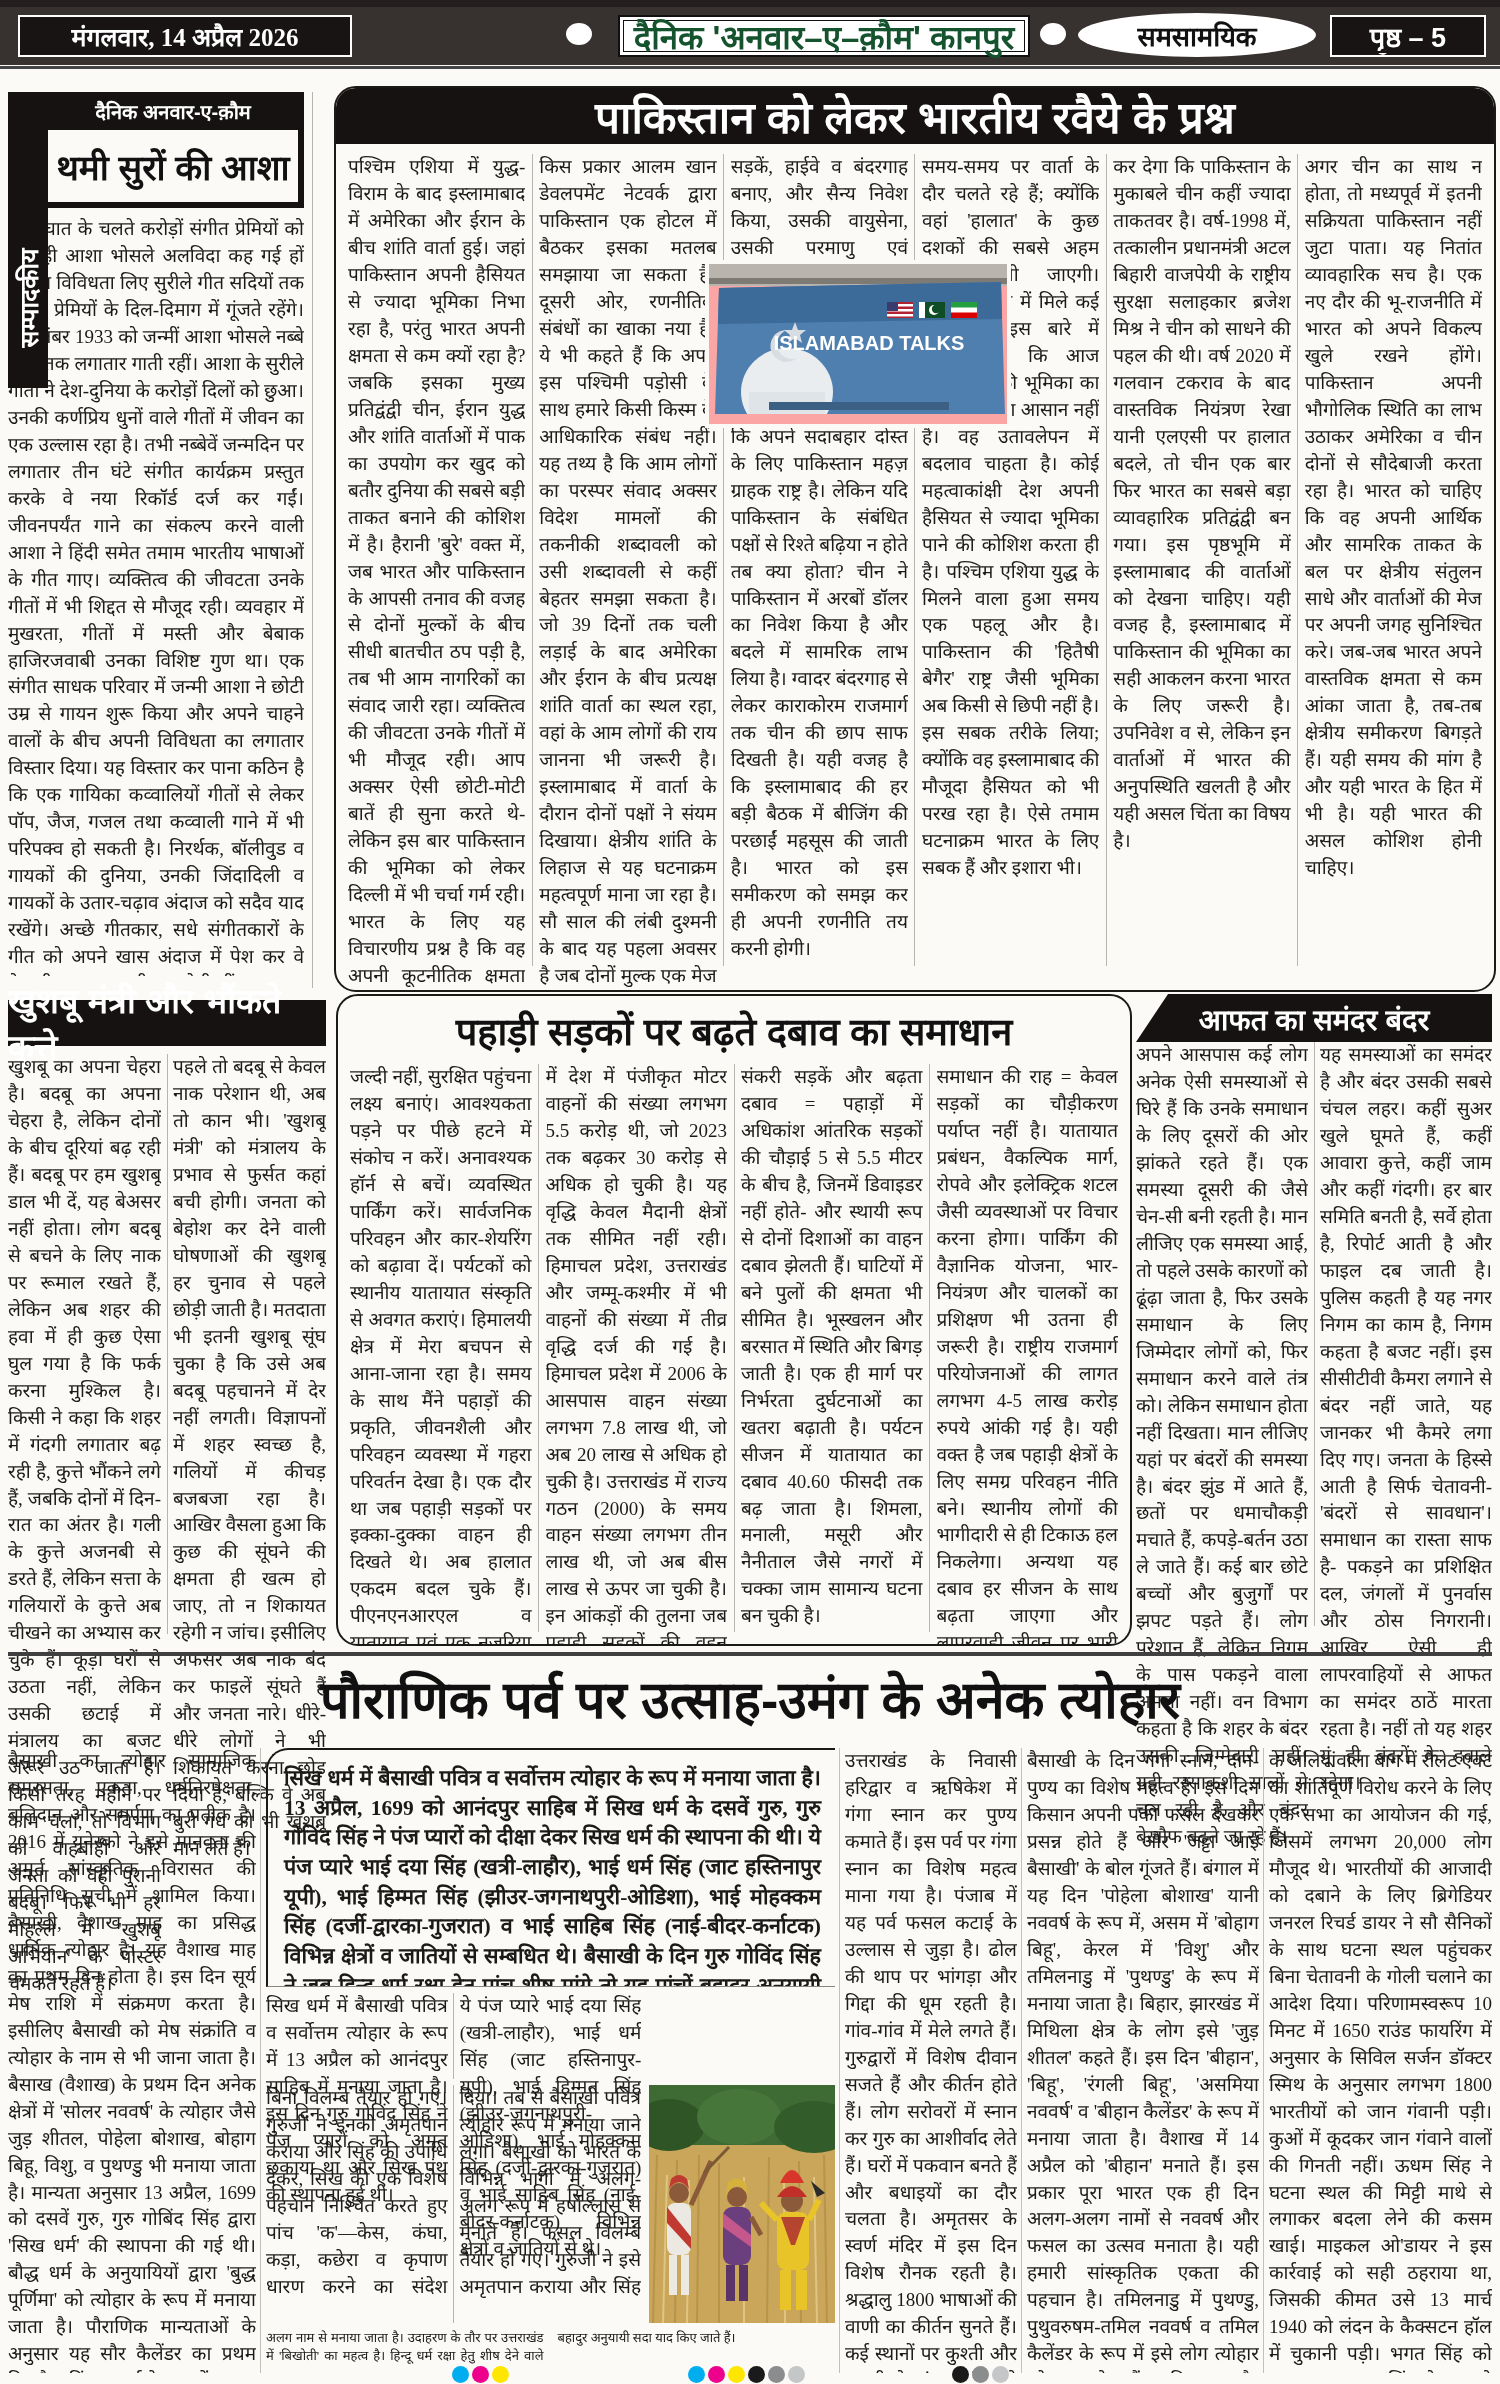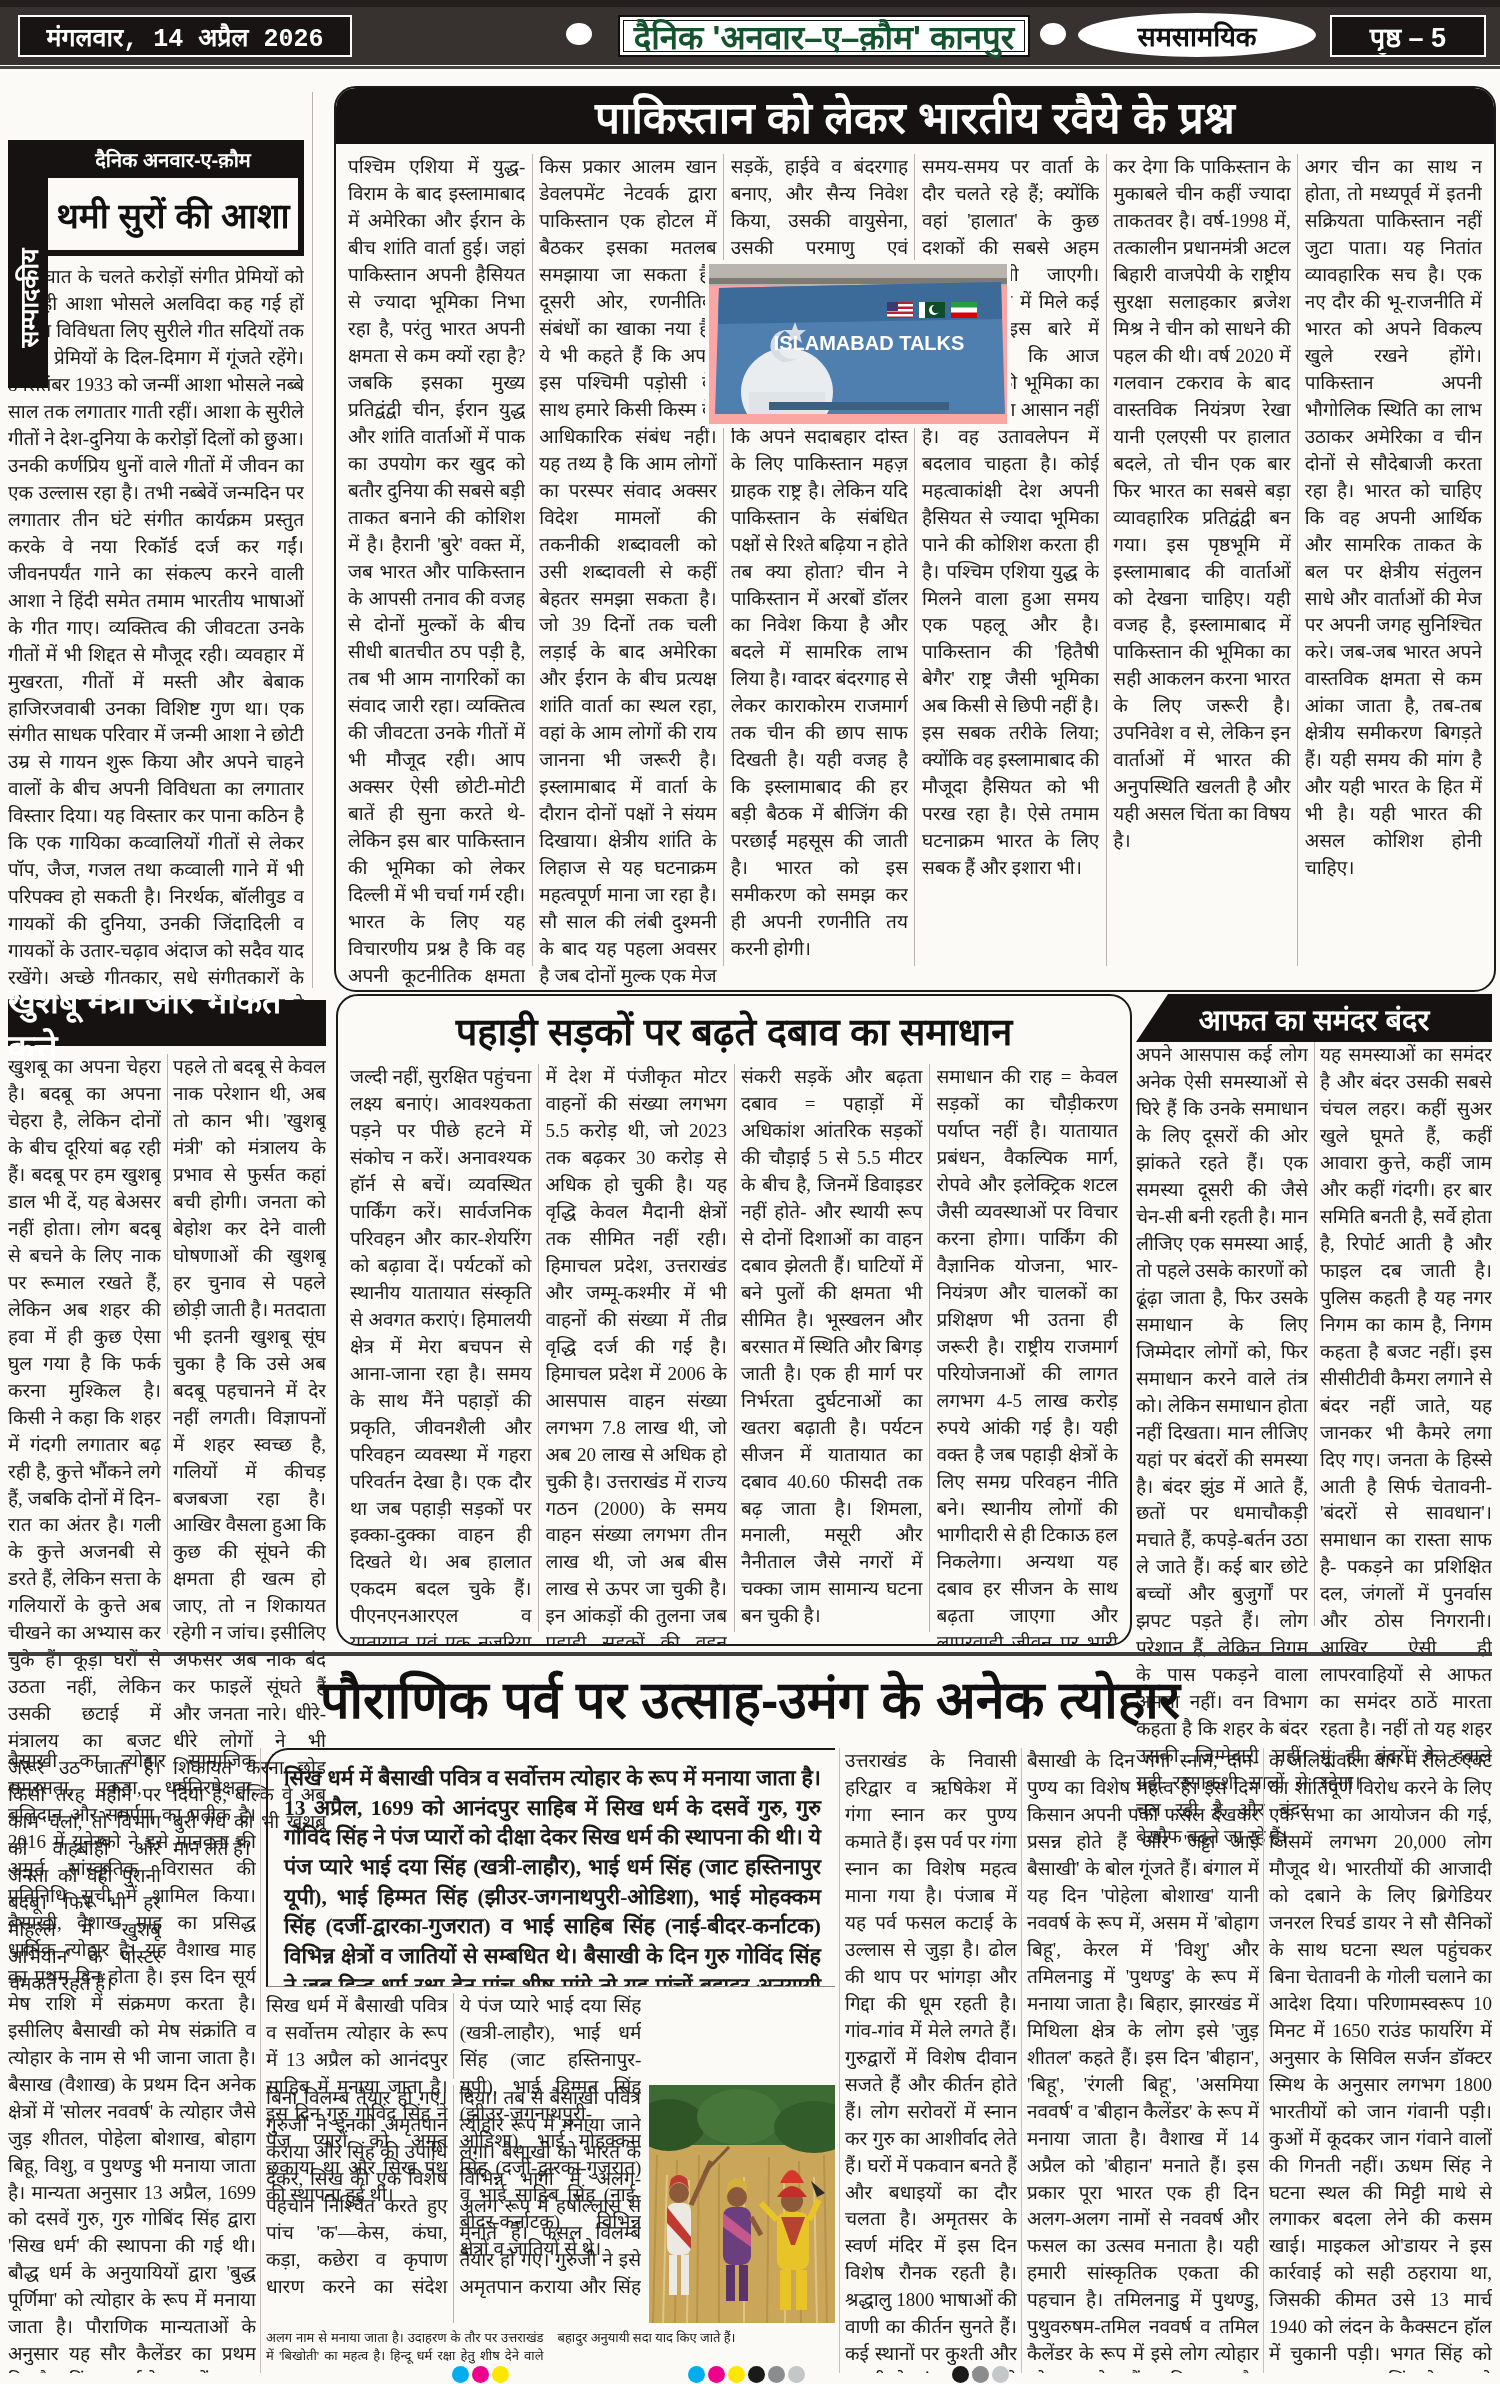--- a/index.html
+++ b/index.html
@@ -2,39 +2,39 @@
 <html lang="hi"><head>
 <meta charset="utf-8">
 <style>
   html,body{margin:0;padding:0;background:#e8e6e2;}
   #page{position:relative;width:1500px;height:2384px;background:#fbfaf7;overflow:hidden;
         font-family:"Liberation Serif","DejaVu Serif",serif;color:#1c1a19;}
   
   #masthead{position:absolute;left:0;top:0;width:1500px;height:58px;background:#37312f;border-top:7px solid #241f1e;}
   .mh-box{position:absolute;top:8px;height:38px;display:flex;align-items:center;justify-content:center;}
   #date-box{left:18px;width:330px;background:#181414;border:2px solid #fff;outline:2px solid #181414;outline-offset:-6px;
-            color:#fff;font-family:Liberation Mono, monospace;font-weight:bold;font-size:25px;}
+            color:#fff;font-family:Liberation Serif, serif;font-weight:bold;font-size:25px;}
   .mh-dot{position:absolute;top:16px;width:26px;height:22px;border-radius:50%;background:#fff;}
   #name-box{left:618px;width:408px;background:#fff;border:2px solid #111;box-shadow:inset 0 0 0 3px #fff,inset 0 0 0 4px #111;
             color:#14532d;font-family:"Liberation Sans",sans-serif;font-weight:bold;font-size:33px;}
   #section-ellipse{left:1078px;top:6px;width:238px;height:44px;position:absolute;background:#fff;border-radius:50%;
             display:flex;align-items:center;justify-content:center;color:#111;
             font-family:"Liberation Sans",sans-serif;font-weight:bold;font-size:27px;}
   #page-box{left:1330px;width:152px;background:#181414;border:2px solid #fff;outline:2px solid #181414;outline-offset:-6px;
             color:#fff;font-family:"Liberation Sans",sans-serif;font-weight:bold;font-size:27px;}
   #mh-rule{position:absolute;left:0;top:66px;width:1500px;height:3px;background:#444;}
   
   .body-txt{font-size:19px;line-height:1.42;text-align:justify;overflow:hidden;}
   .colrule{column-rule:1px solid #b9b5ae;}
   .black-head{background:#151211;color:#fff;font-family:"Liberation Sans",sans-serif;font-weight:bold;
               display:flex;align-items:center;justify-content:center;}
   .round-box{border:2.5px solid #1c1a19;border-radius:22px;overflow:hidden;background:#fbfaf7;}
   
   #editorial{position:absolute;left:8px;top:92px;width:296px;height:896px;border-right:1px solid #b9b5ae;padding-right:8px;}
-  #edit-head{position:relative;background:#151211;height:116px;margin-top:48px;}
+  #edit-head{position:relative;background:#151211;height:116px;}
   #edit-kicker{color:#fff;font-family:"Liberation Sans",sans-serif;font-weight:bold;font-size:20px;text-align:center;
                padding-top:6px;padding-left:34px;}
   #edit-title-box{position:absolute;left:40px;right:6px;bottom:6px;top:38px;background:#fbfaf7;
                   display:flex;align-items:center;justify-content:center;}
   #edit-title{font-family:"Liberation Sans",sans-serif;font-weight:bold;font-size:35px;color:#111;}
   #edit-vert{position:absolute;left:0;top:116px;width:40px;height:180px;background:#151211;}
   #edit-vert span{position:absolute;left:50%;top:50%;transform:translate(-50%,-50%) rotate(-90deg);
                   white-space:nowrap;color:#fff;font-family:"Liberation Sans",sans-serif;font-weight:bold;font-size:25px;}
   #edit-body{margin-top:8px;height:760px;} 
   

